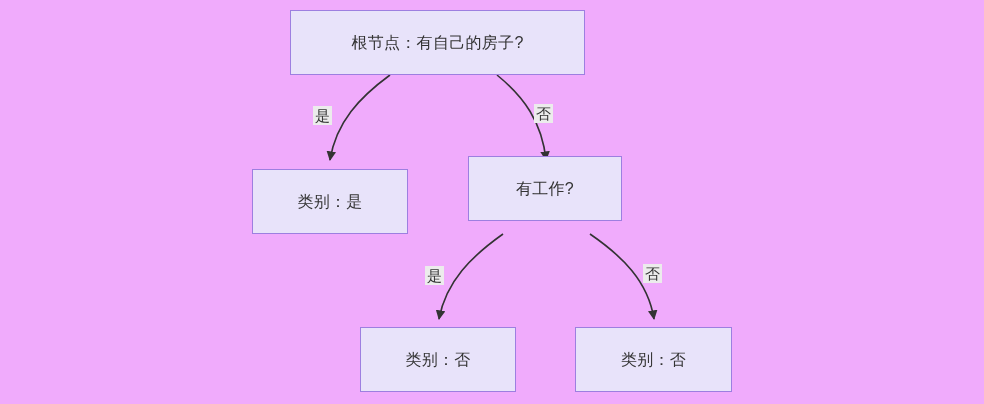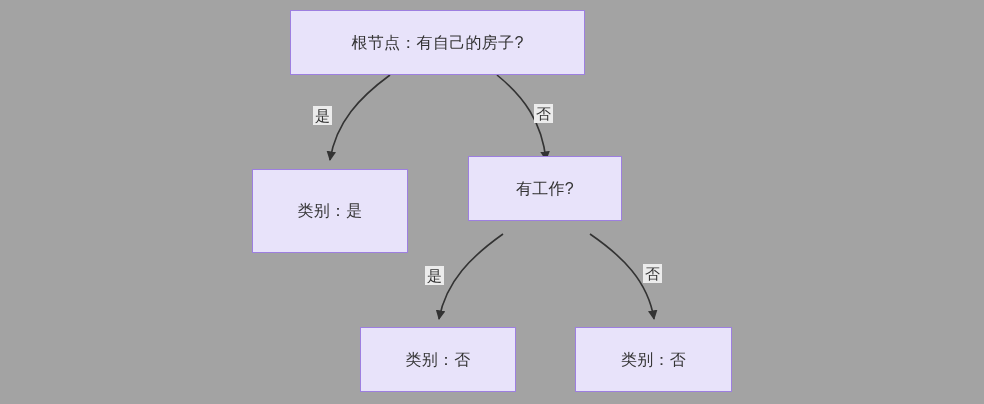--- a/index.html
+++ b/index.html
@@ -8,21 +8,21 @@
     padding: 0;
     background: #ffffff;
   }
   body {
     font-family: "Liberation Sans", "DejaVu Sans", sans-serif;
   }
   #canvas {
     position: relative;
     width: 984px;
     height: 404px;
-    background: #a3a3a3;
+    background: #f0abfc;
     overflow: hidden;
   }
   #edge-layer {
     position: absolute;
     left: 0;
     top: 0;
     width: 984px;
     height: 404px;
   }
   .node {
@@ -47,21 +47,21 @@
     background: #ECECEC;
     color: #333333;
     font-size: 15px;
     line-height: 1.15;
     padding: 1px 2px;
     z-index: 3;
     white-space: nowrap;
   }
   
   #node-root      { left: 290px; top: 10px;  width: 295px; height: 65px; }
-  #node-yes-leaf  { left: 252px; top: 169px; width: 156px; height: 84px; }
+  #node-yes-leaf  { left: 252px; top: 169px; width: 156px; height: 65px; }
   #node-has-job   { left: 468px; top: 156px; width: 154px; height: 65px; }
   #node-no-leaf-1 { left: 360px; top: 327px; width: 156px; height: 65px; }
   #node-no-leaf-2 { left: 575px; top: 327px; width: 157px; height: 65px; }
   
   #label-e1 { left: 313px; top: 106px; }
   #label-e2 { left: 534px; top: 104px; }
   #label-e3 { left: 425px; top: 266px; }
   #label-e4 { left: 643px; top: 264px; }
 </style>
 </head>

